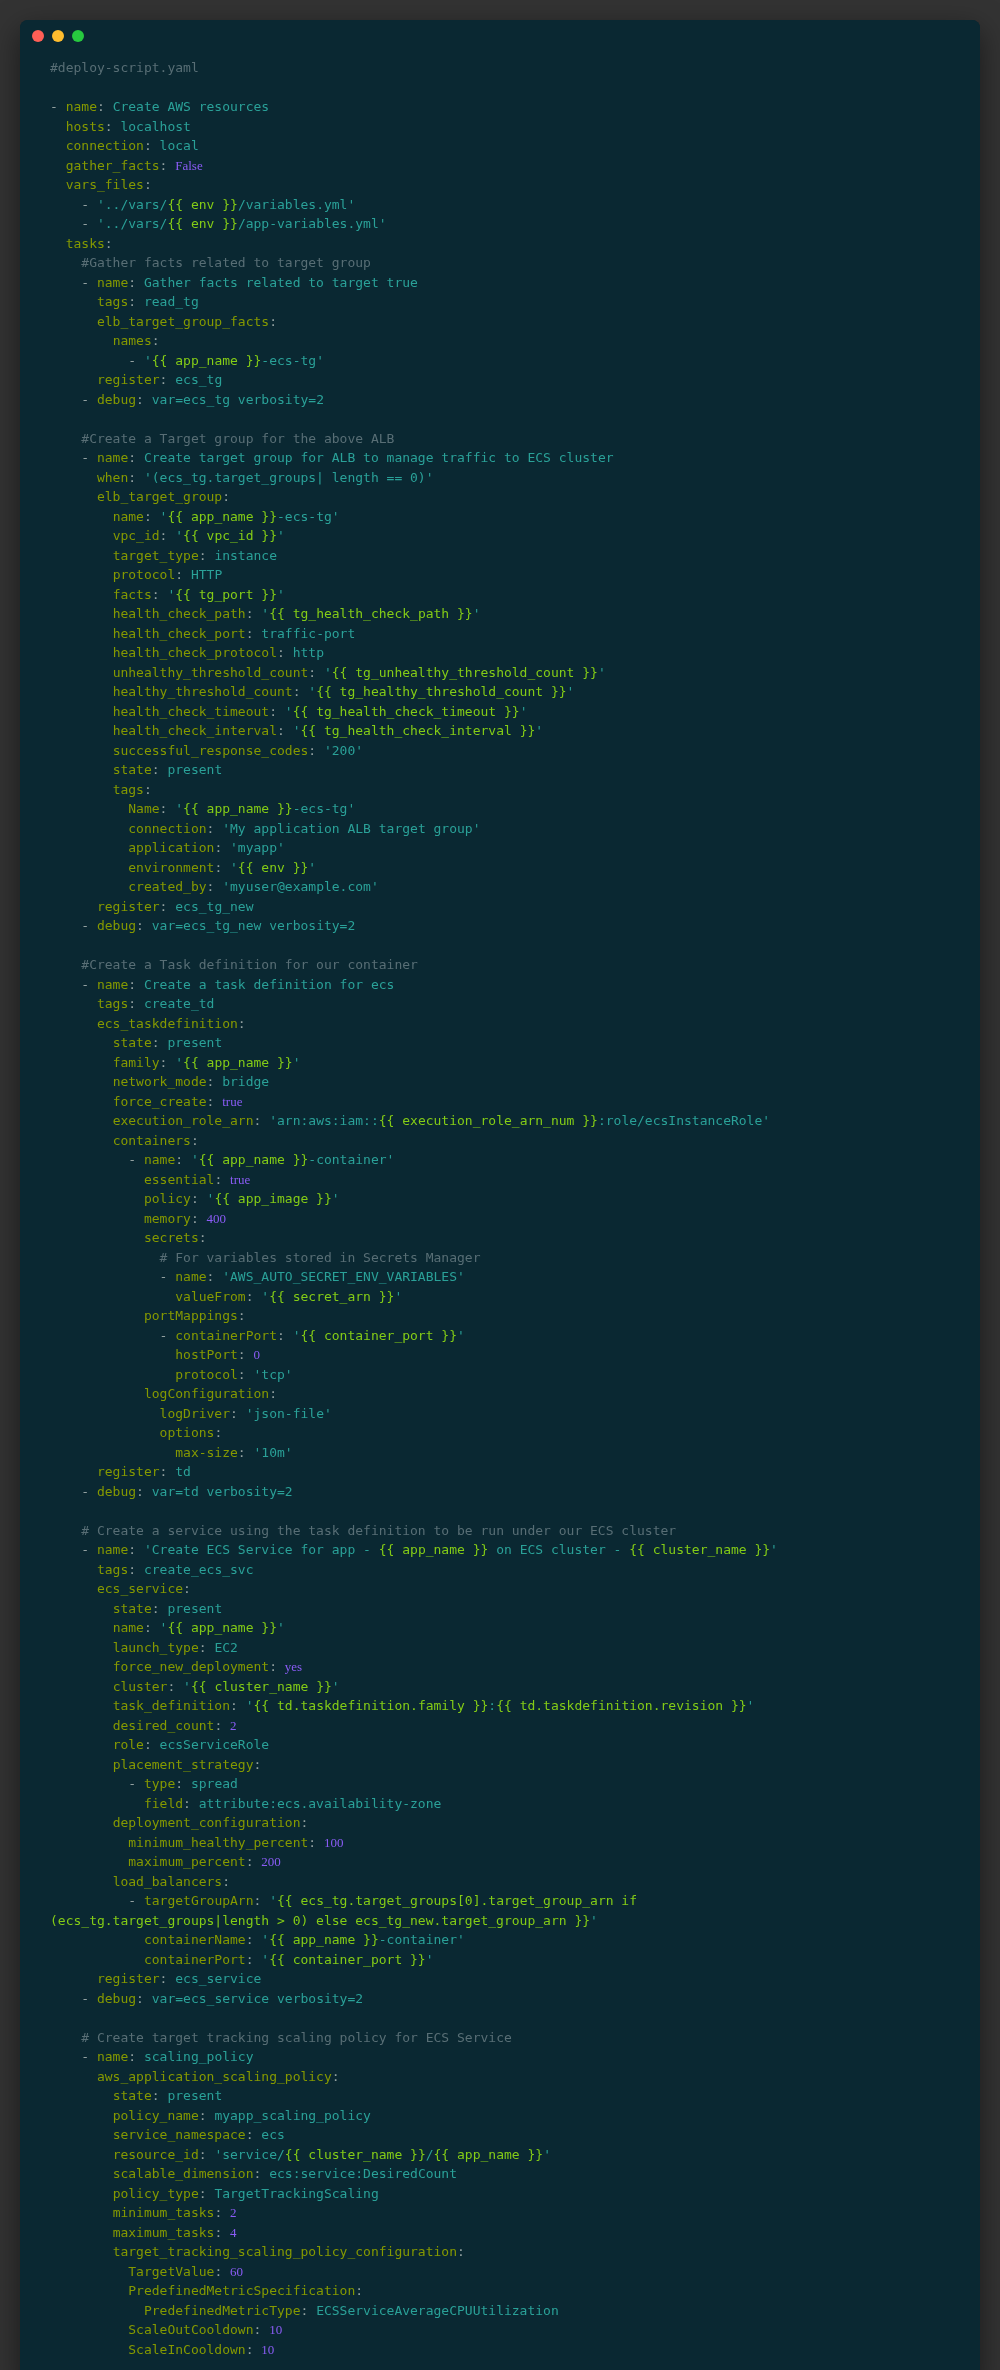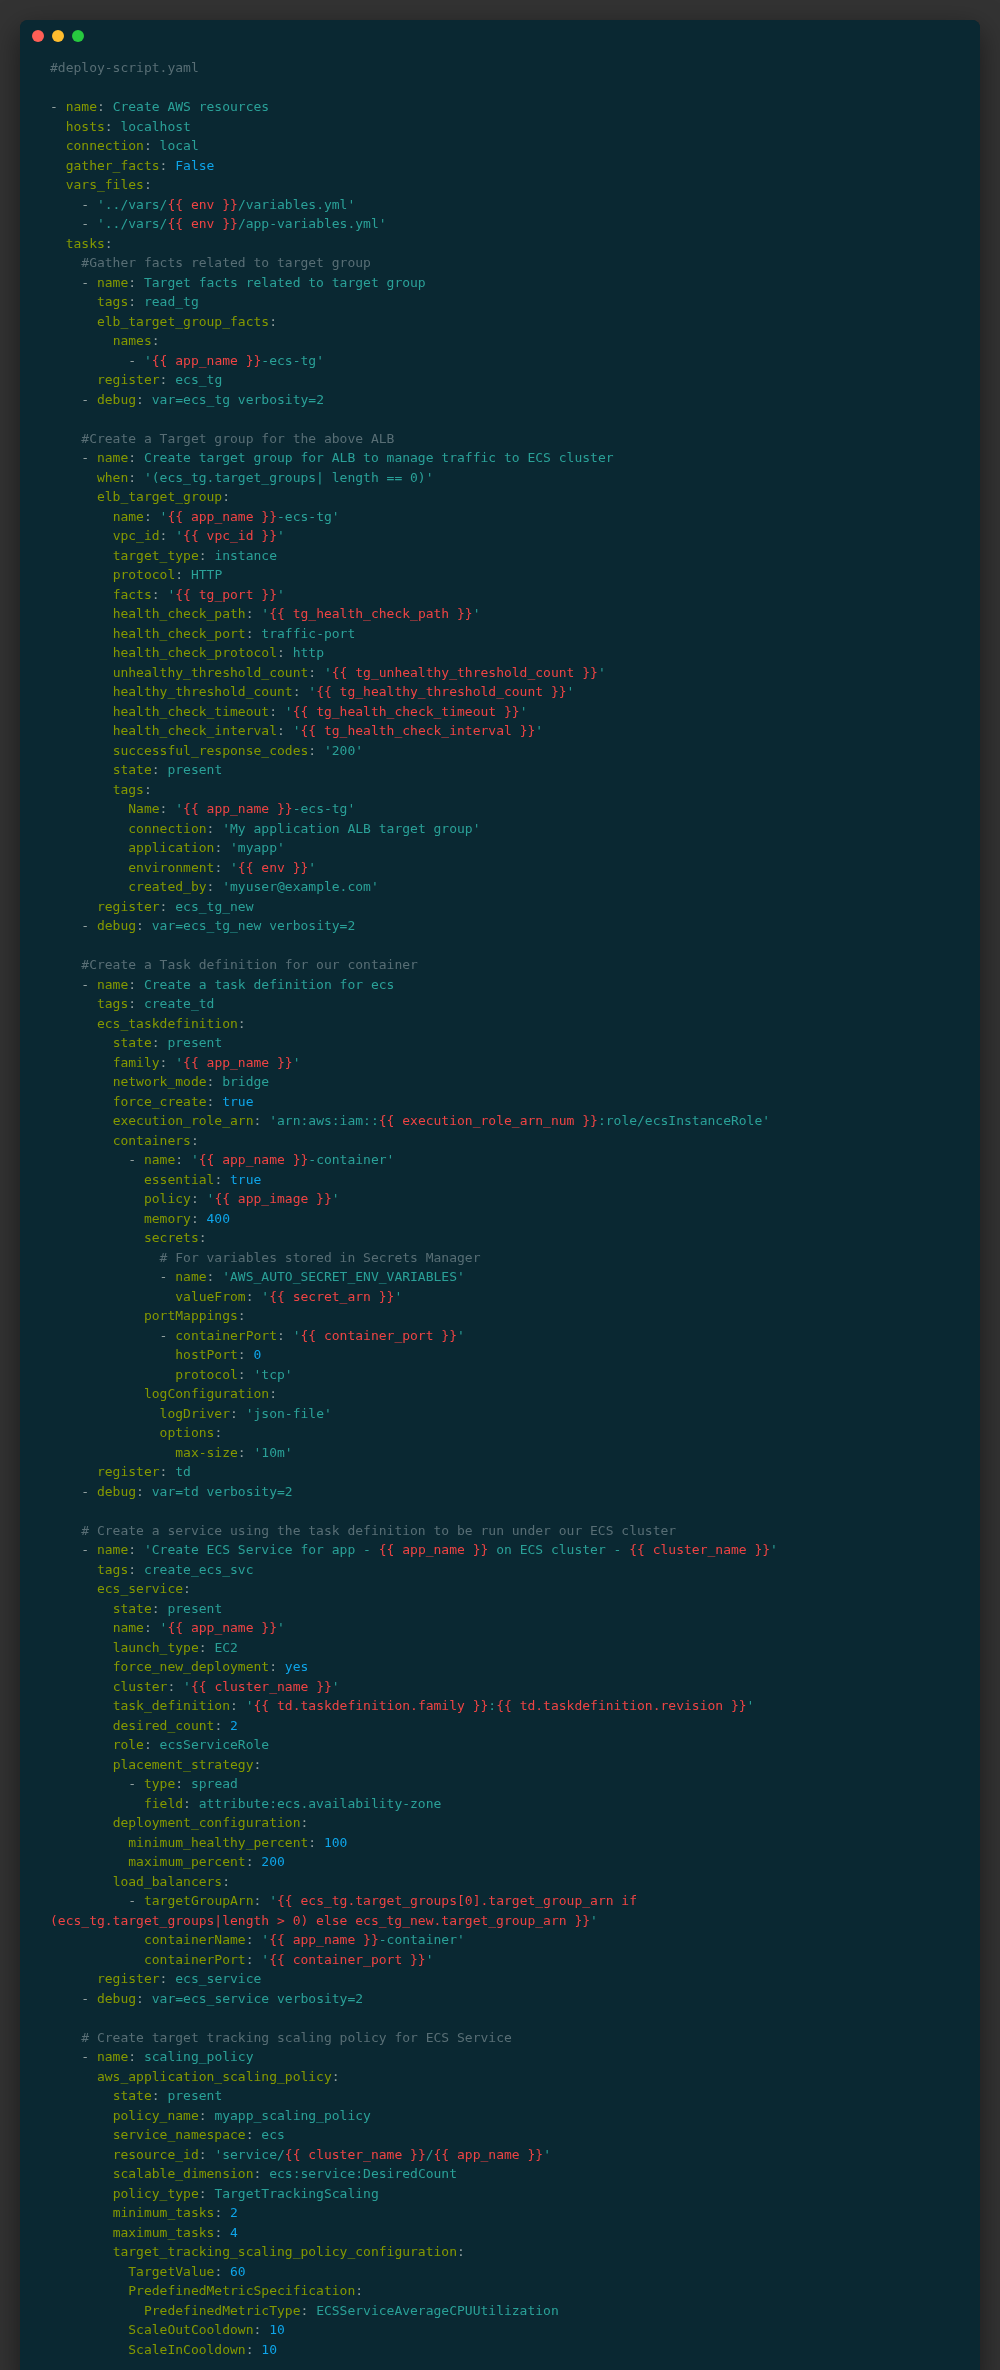--- a/index.html
+++ b/index.html
@@ -30,24 +30,24 @@
   .dot.green { background: #27c93f; }
   .code {
     padding: 6px 30px 30px 30px;
     color: #93a1a1;
     white-space: pre;
     overflow-x: auto;
   }
   .c { color: #586e75; } 
   .k { color: #859900; } 
   .s { color: #2aa198; } 
-  .v { color: #ef4444; margin-top: 21px; } 
+  .v { color: #84cc16; margin-top: 21px; } 
   .d { color: #93a1a1; } 
   .p { color: #93a1a1; } 
-  .t { color: #0ea5e9; } 
+  .t { color: #8b5cf6; font-family: Liberation Serif, serif; } 
 </style>
 </head>
 <body>
 
 <div class="window">
   <div class="titlebar">
     <div class="dot red"></div>
     <div class="dot yellow"></div>
     <div class="dot green"></div>
   </div>
@@ -55,21 +55,21 @@
 
 <span class="d">- </span><span class="k">name</span><span class="p">: </span><span class="s">Create AWS resources</span>
   <span class="k">hosts</span><span class="p">: </span><span class="s">localhost</span>
   <span class="k">connection</span><span class="p">: </span><span class="s">local</span>
   <span class="k">gather_facts</span><span class="p">: </span><span class="t">False</span>
   <span class="k">vars_files</span><span class="p">:</span>
     <span class="d">- </span><span class="s">'../vars/</span><span class="v">{{ env }}</span><span class="s">/variables.yml'</span>
     <span class="d">- </span><span class="s">'../vars/</span><span class="v">{{ env }}</span><span class="s">/app-variables.yml'</span>
   <span class="k">tasks</span><span class="p">:</span>
     <span class="c">#Gather facts related to target group</span>
-    <span class="d">- </span><span class="k">name</span><span class="p">: </span><span class="s">Target facts related to target group</span>
+    <span class="d">- </span><span class="k">name</span><span class="p">: </span><span class="s">Gather facts related to target true</span>
       <span class="k">tags</span><span class="p">: </span><span class="s">read_tg</span>
       <span class="k">elb_target_group_facts</span><span class="p">:</span>
         <span class="k">names</span><span class="p">:</span>
           <span class="d">- </span><span class="s">'</span><span class="v">{{ app_name }}</span><span class="s">-ecs-tg'</span>
       <span class="k">register</span><span class="p">: </span><span class="s">ecs_tg</span>
     <span class="d">- </span><span class="k">debug</span><span class="p">: </span><span class="s">var=ecs_tg verbosity=2</span>
 
     <span class="c">#Create a Target group for the above ALB</span>
     <span class="d">- </span><span class="k">name</span><span class="p">: </span><span class="s">Create target group for ALB to manage traffic to ECS cluster</span>
       <span class="k">when</span><span class="p">: </span><span class="s">'(ecs_tg.target_groups| length == 0)'</span>

